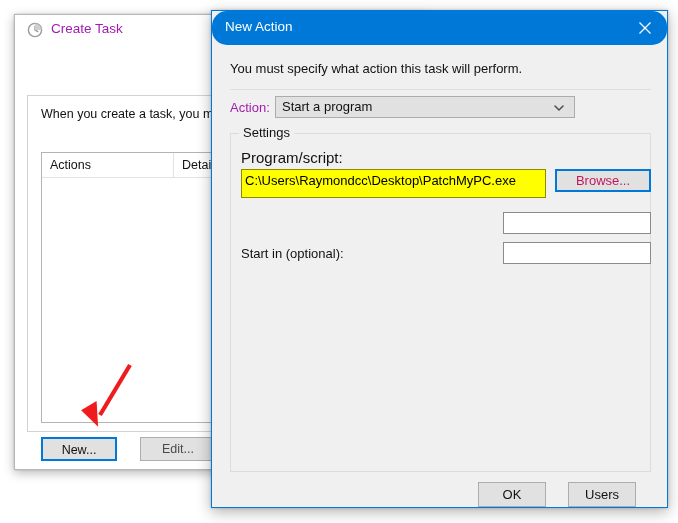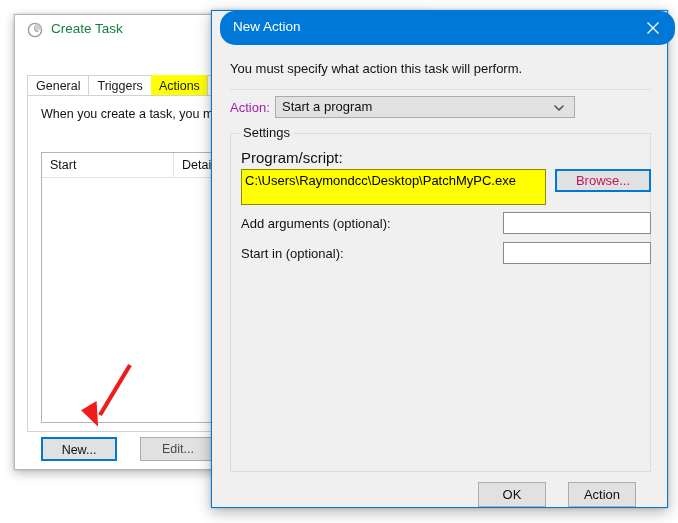--- a/index.html
+++ b/index.html
@@ -45,21 +45,21 @@
     left: 12px;
     top: 7px;
     width: 16px;
     height: 16px;
   }
   #ct-title-text {
     position: absolute;
     left: 36px;
     top: 6px;
     font-size: 13.5px;
-    color: #15803d;
+    color: #a21caf;
     white-space: nowrap;
   }
 
   
   #ct-tabs {
     position: absolute;
     left: 12px;
     top: 58px;
     height: 23px;
     display: flex;
@@ -175,21 +175,21 @@
     top: 10px;
     width: 457px;
     height: 498px;
     background: #f0f0f0;
     border: 1px solid #0078d7;
     box-sizing: border-box;
     box-shadow: 0 4px 14px rgba(0,0,0,0.30), 0 0 3px rgba(0,0,0,0.20);
   }
   #na-titlebar {
     position: absolute;
-    left: 8px; top: 0;
+    left: 0; top: 0;
     width: 100%;
     height: 34px;
     background: #0078d7;
     border-radius: 15px;
   }
   #na-title-text {
     position: absolute;
     left: 13px;
     top: 8px;
     font-size: 13.5px;
@@ -293,21 +293,21 @@
     top: 104px;
     font-size: 15px;
     color: #111111;
     white-space: nowrap;
   }
   #na-prog-input {
     position: absolute;
     left: 29px;
     top: 124px;
     width: 305px;
-    height: 36px;
+    height: 29px;
     background: #ffff00;
     border: 1px solid #8b8b00;
     box-sizing: border-box;
   }
   #na-prog-value {
     position: absolute;
     left: 3px;
     top: 3px;
     font-size: 13px;
     color: #000000;
@@ -377,34 +377,28 @@
       <span id="ct-title-icon">
         <svg width="16" height="16" viewBox="0 0 16 16">
           <circle cx="8" cy="8" r="6.6" fill="none" stroke="#9a9a9a" stroke-width="1.4"></circle>
           <path d="M8 4.2 L8 8 L10.8 9.6" fill="none" stroke="#9a9a9a" stroke-width="1.3" stroke-linecap="round"></path>
           <path d="M8 1.6 A6.4 6.4 0 0 1 14.4 8 L8 8 Z" fill="#cfcfcf"></path>
         </svg>
       </span>
       <span id="ct-title-text">Create Task</span>
     </div>
 
-    <div id="ct-tabs">
-      <div class="ct-tab">General</div>
-      <div class="ct-tab">Triggers</div>
-      <div class="ct-tab hl">Actions</div>
-      <div class="ct-tab">Cond</div>
-    </div>
 
     <div id="ct-tabpanel"></div>
 
     <div id="ct-desc">When you create a task, you mu</div>
 
     <div id="ct-list">
       <div id="ct-list-header">
-        <div class="ct-col c0">Start</div>
+        <div class="ct-col c0">Actions</div>
         <div class="ct-col c1">Details</div>
       </div>
     </div>
 
     <div id="ct-buttons">
       <div class="ct-btn focused">New...</div>
       <div class="ct-btn">Edit...</div>
       <div class="ct-btn"></div>
     </div>
   </div>
@@ -442,24 +436,23 @@
 
       <div id="na-settings-group"></div>
       <div id="na-settings-legend">Settings</div>
 
       <div id="na-prog-label">Program/script:</div>
       <div id="na-prog-input">
         <span id="na-prog-value">C:\Users\Raymondcc\Desktop\PatchMyPC.exe</span>
       </div>
       <div id="na-browse-btn">Browse...</div>
 
-      <div class="na-field-label" id="na-args-label">Add arguments (optional):</div>
       <div class="na-field-input" id="na-args-input"></div>
 
       <div class="na-field-label" id="na-startin-label">Start in (optional):</div>
       <div class="na-field-input" id="na-startin-input"></div>
 
       <div class="na-dlg-btn" id="na-ok-btn">OK</div>
-      <div class="na-dlg-btn" id="na-cancel-btn">Action</div>
+      <div class="na-dlg-btn" id="na-cancel-btn">Users</div>
     </div>
   </div>
 
 </div>
 
 </body></html>

